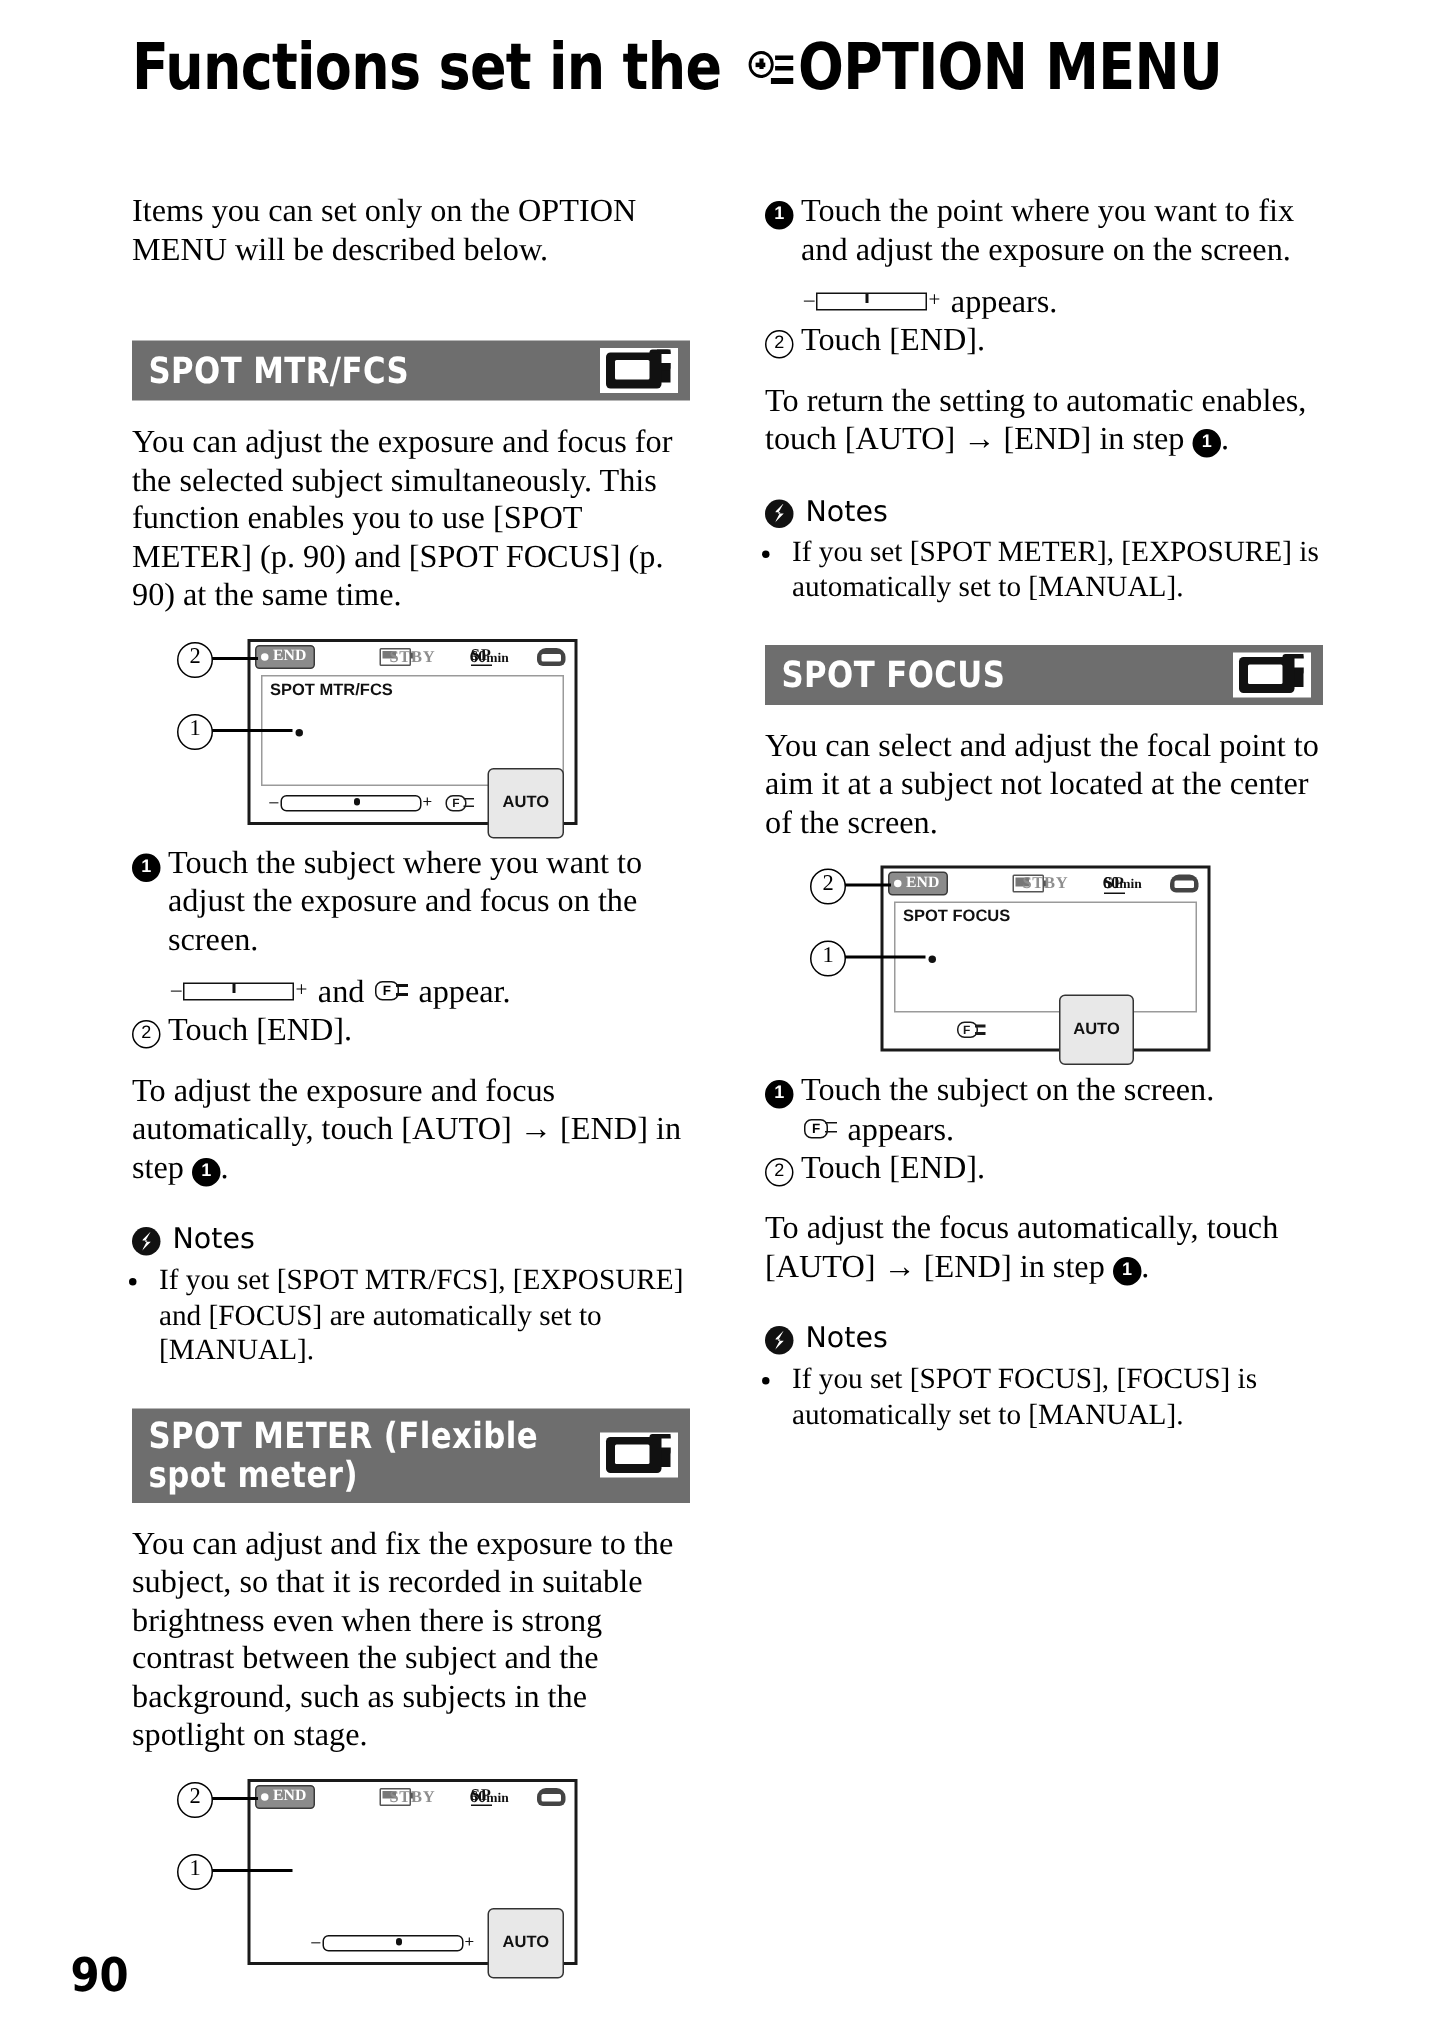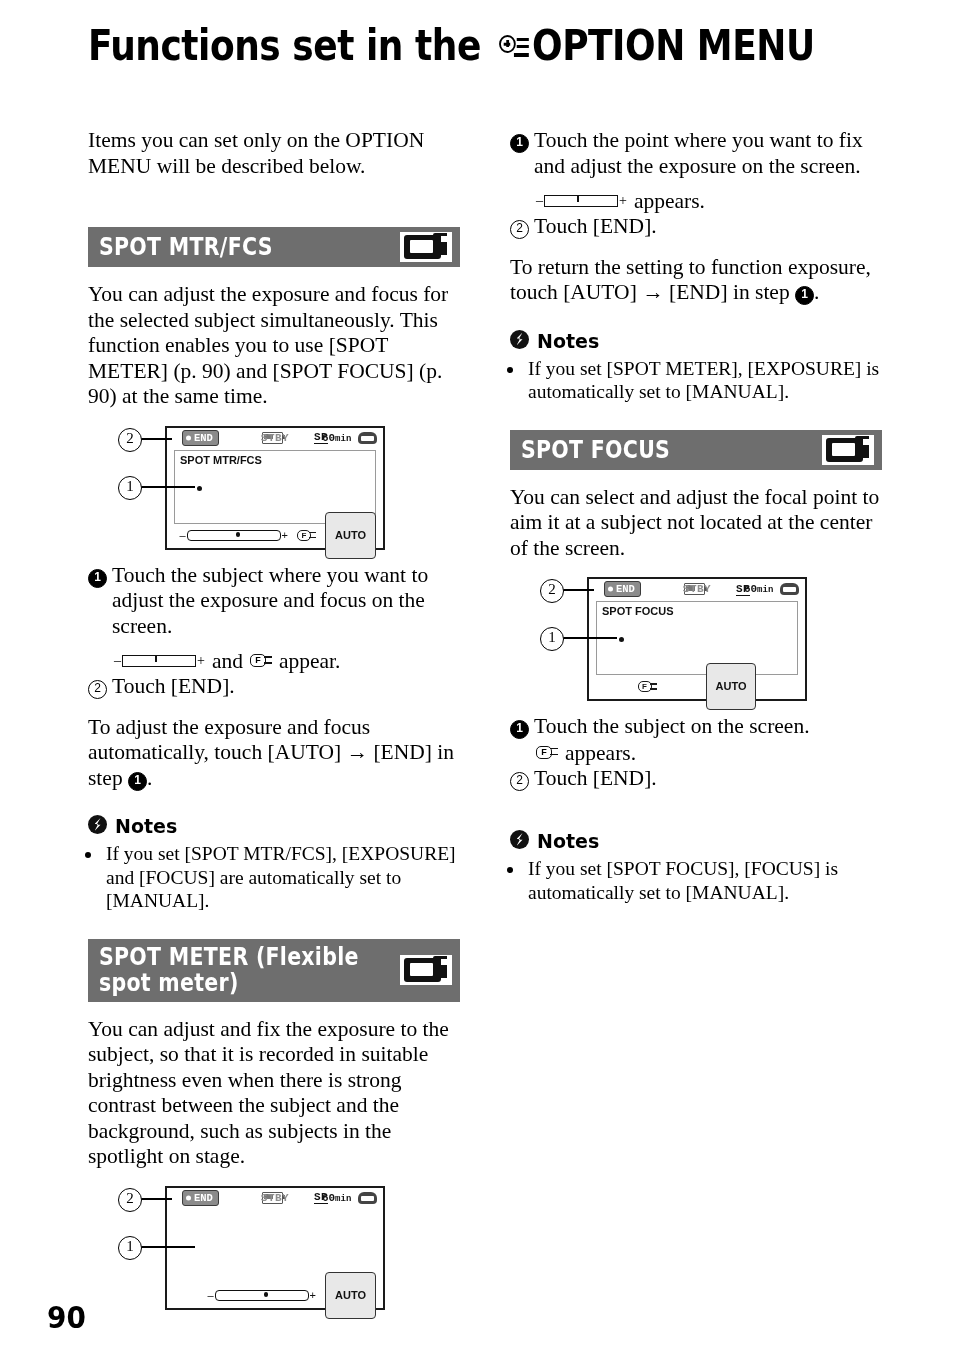--- a/index.html
+++ b/index.html
@@ -170,23 +170,23 @@
   .lcd {
     position: absolute;
     border: 2.5px solid #1a1a1a;
     background: #fff;
     box-sizing: border-box;
   }
   .lcd-status {
     height: 20px;
     display: flex;
     align-items: center;
-    padding: 0 5px 0 15px;
+    padding: 0 5px 0 3px;
     box-sizing: border-box;
-    font-family: Liberation Mono, monospace;
+    font-family: Liberation Serif, serif;
     position: relative;
     gap: 36px;
   }
   .btn-end {
     background: #8b8b8b;
     border: 1.2px solid #3a3a3a;
     border-radius: 3px;
     color: #fff;
     font-size: 10.5px;
     font-weight: 700;
@@ -384,23 +384,23 @@
     background:#fff;
   }
   .inline-focus .a1, .inline-focus .a2 {
     position:absolute; right:0; height:1.8px; background:#111;
   }
   .inline-focus .a1 { top: 2px; width: 8px; }
   .inline-focus .a2 { top: 8px; width: 8px; }
 
   
   .notes-head {
-    display:flex; align-items:flex-start; gap: 8px;
+    display:flex; align-items:flex-end; gap: 8px;
     font-family:"DejaVu Sans", "Liberation Sans", sans-serif;
-    font-weight: 700;
+    font-weight: 400;
     font-size: 19px;
   }
   .notes-ic {
     width: 19px; height: 19px;
     border-radius: 50%;
     background: #111;
     position: relative;
     flex: 0 0 auto;
   }
   .notes-ic:before {
@@ -604,21 +604,21 @@
         </span>
       <span>appears.</span>
     </div>
     <div class="step">
       <span class="num"><span class="num-circ">2</span></span>
       <span class="txt">Touch [END].</span>
     </div>
 
     <div class="gap-md"></div>
     <p class="body">
-      <span>To return the setting to function exposure, touch [AUTO]</span>
+      <span>To return the setting to automatic enables, touch [AUTO]</span>
       <span>→</span>
       <span>[END] in step</span>
       <span class="num-circ filled">1</span><span>.</span>
     </p>
 
     <div class="gap-lg"></div>
     <div class="notes-head">
       <span class="notes-ic"></span>
       <span>Notes</span>
     </div>
@@ -686,20 +686,26 @@
           <span class="a2"></span>
         </span>
       <span>appears.</span>
     </div>
     <div class="step">
       <span class="num"><span class="num-circ">2</span></span>
       <span class="txt">Touch [END].</span>
     </div>
 
     <div class="gap-md"></div>
+    <p class="body">
+      <span>To adjust the focus automatically, touch [AUTO]</span>
+      <span>→</span>
+      <span>[END] in step</span>
+      <span class="num-circ filled">1</span><span>.</span>
+    </p>
 
     <div class="gap-lg"></div>
     <div class="notes-head">
       <span class="notes-ic"></span>
       <span>Notes</span>
     </div>
     <ul class="notes">
       <li>If you set [SPOT FOCUS], [FOCUS] is automatically set to [MANUAL].</li>
     </ul>
 

